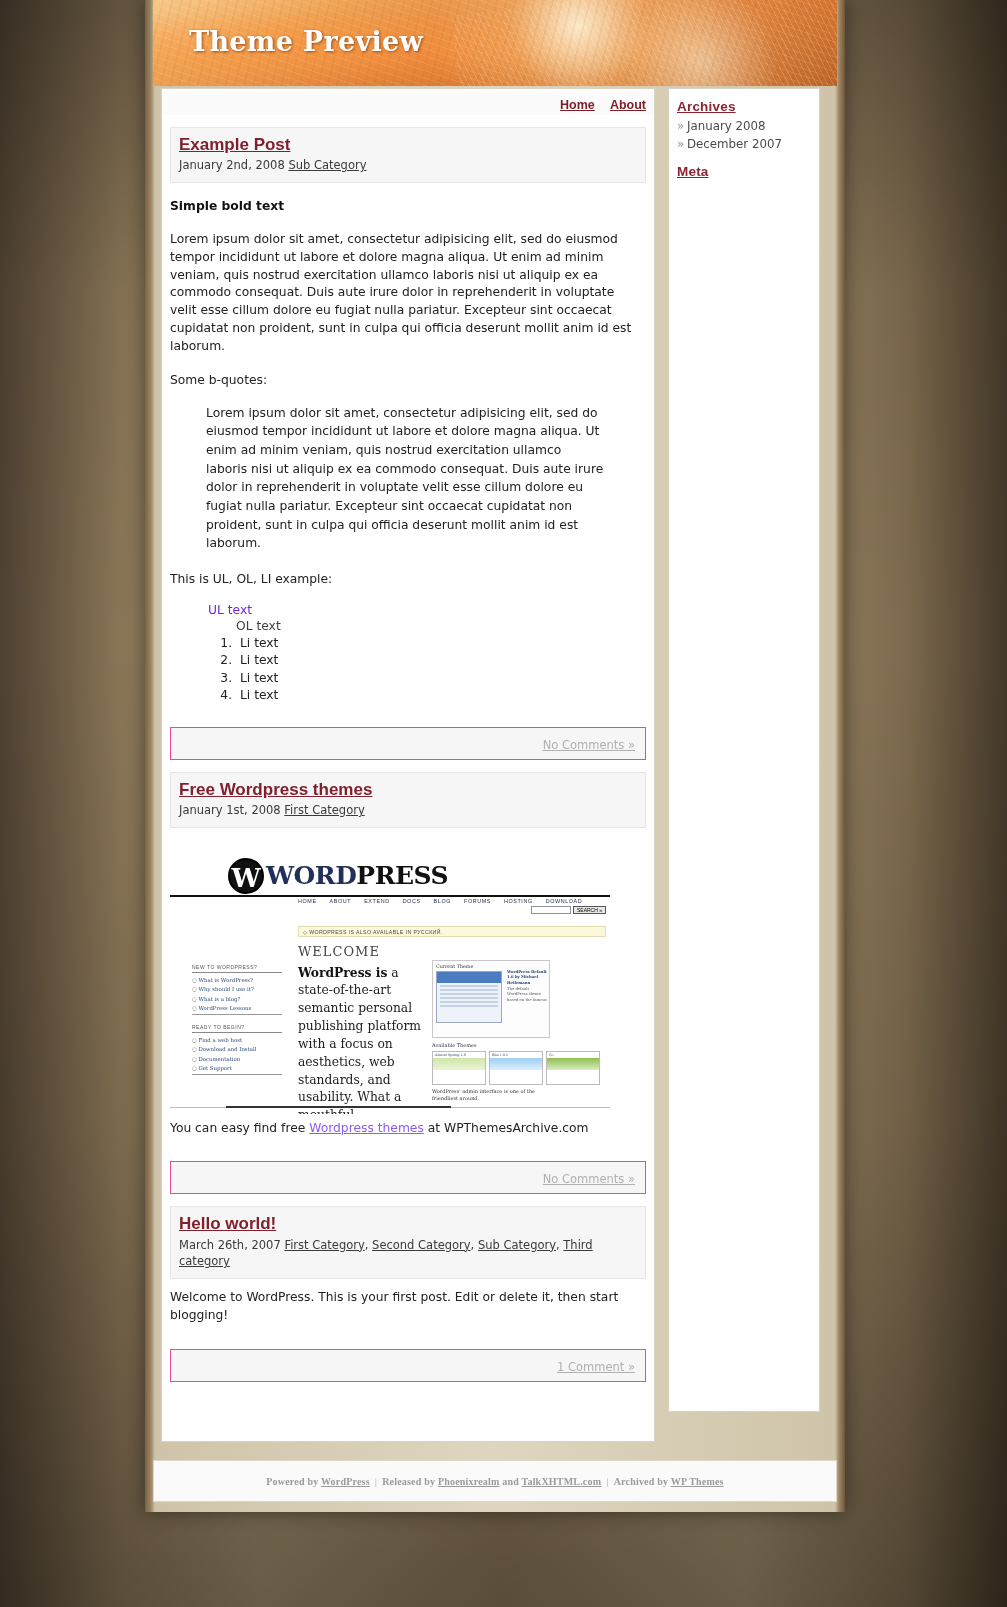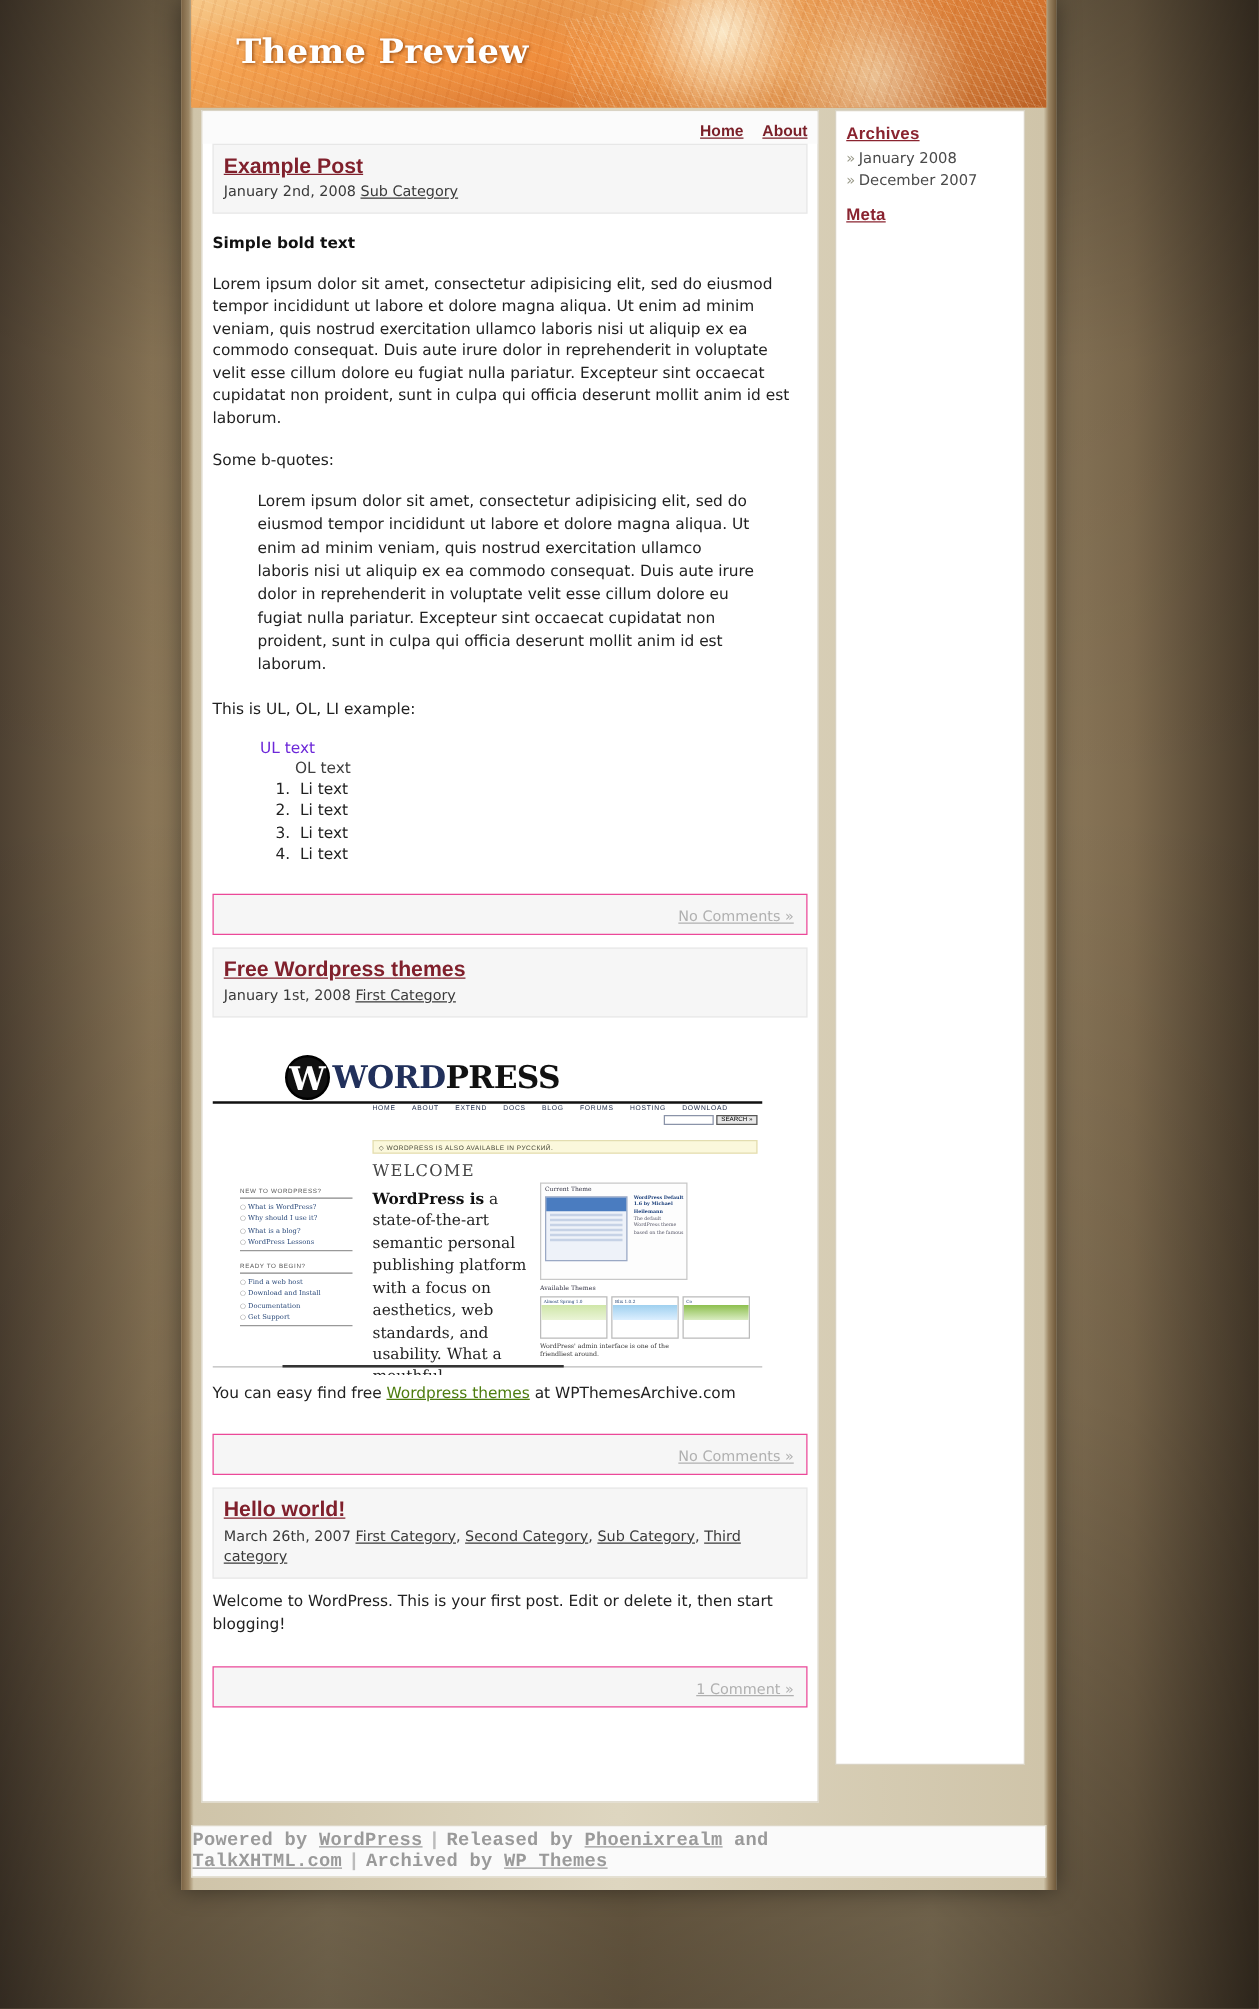--- a/index.html
+++ b/index.html
@@ -76,21 +76,21 @@
     background:#fbfbfb;
   }
   #topnav a {
     font-size:12.5px; color:#7a1f28; text-decoration:underline;
     margin-left:10px; font-weight:bold; font-family:"Liberation Sans", sans-serif;
   }
 
   
   .post { padding:0; }
   .post-head {
-    margin:0 8px 0 8px;
+    margin:12px 8px 0 8px;
     background:#f6f6f6;
     border:1px solid #e7e7e7;
     padding:6px 8px 8px 8px;
   }
   .post-title {
     font-size:17px; font-weight:bold; color:#80202c;
     text-decoration:underline; line-height:1.25;
     font-family:"Liberation Sans", sans-serif;
     margin:0 0 2px 0; display:inline-block;
   }
@@ -111,21 +111,21 @@
   ol.li-list { margin:0 0 0 48px; padding:0 0 0 18px; }
   ol.li-list li { font-size:12.3px; color:#222; line-height:1.42; padding-left:4px; }
 
   .comment-bar {
     margin:6px 8px 10px 8px;
     background:#f6f6f6; border:1px solid #ec4899;
     padding:6px 10px; text-align:right;
   }
   .comment-bar a { font-size:11.5px; color:#b0b0b0; text-decoration:underline; }
 
-  .inline-link { color:#4d7c0f; text-decoration:underline; }
+  .inline-link { color:#8b5cf6; text-decoration:underline; }
 
   
   .wp-shot {
     margin:14px 8px 6px 0; width:440px; height:262px;
     background:#ffffff; position:relative; overflow:hidden;
     font-family:"DejaVu Serif", serif;
   }
   .wp-logo-row { position:absolute; left:58px; top:6px; display:flex; align-items:center; }
   .wp-mark {
     width:36px; height:36px; border-radius:50%;
@@ -194,22 +194,22 @@
   .side-ul li a.dotted { border-bottom:1px dotted #aaa; }
   .side-count { color:#8a8a8a; }
 
   
   #footer {
     position:absolute; left:8px; bottom:10px; width:684px; height:42px;
     background:#fafafa; border:1px solid #ddd7c6;
     display:flex; align-items:center; justify-content:center;
   }
   #footer .txt {
-    font-size:15px; font-weight:bold; color:#9a9a9a;
-    font-family:Liberation Mono, monospace; letter-spacing:.2px;
+    font-size:10px; font-weight:bold; color:#9a9a9a;
+    font-family:Liberation Serif, serif; letter-spacing:.2px;
   }
   #footer .txt a { color:#9a9a9a; text-decoration:underline; }
   .sep { margin:0 5px; color:#bbb; }
 </style>
 </head>
 <body>
 
 <div id="page">
 
   <div id="header">

